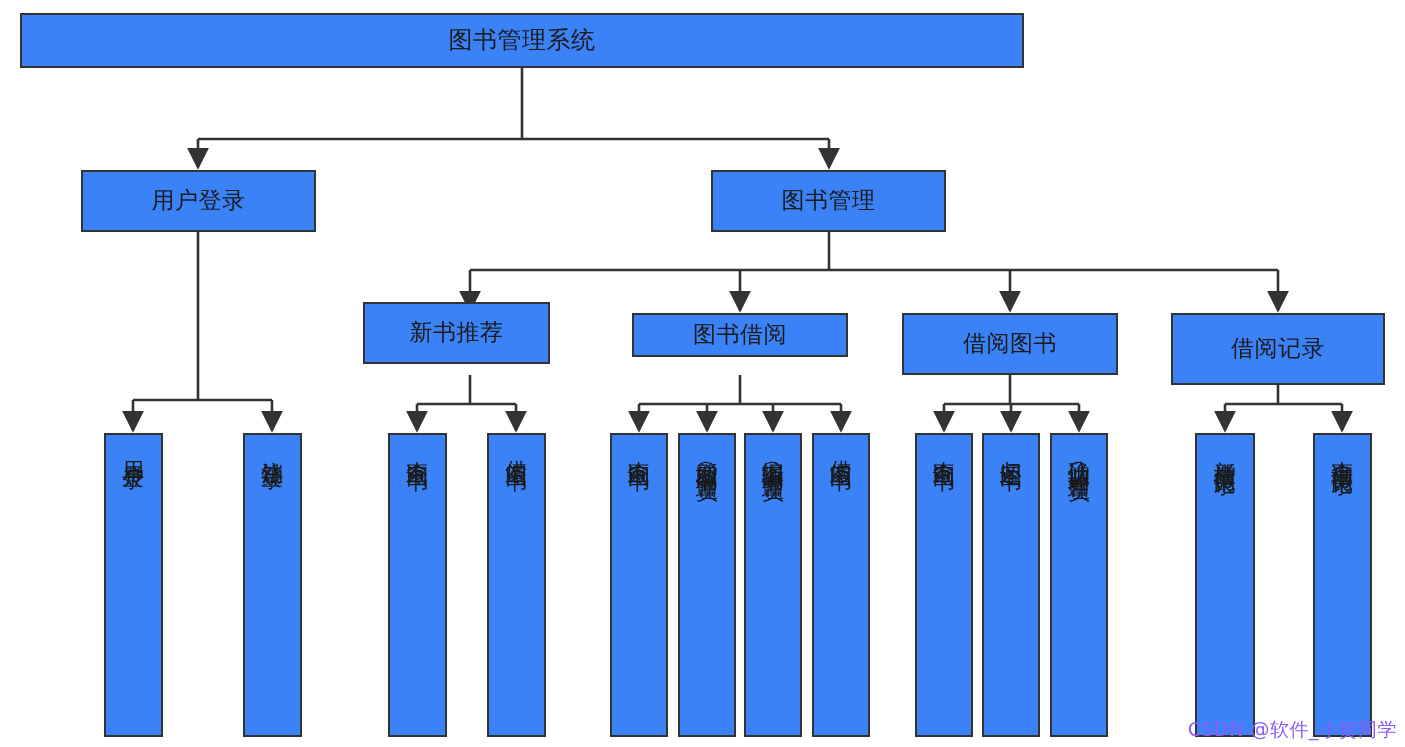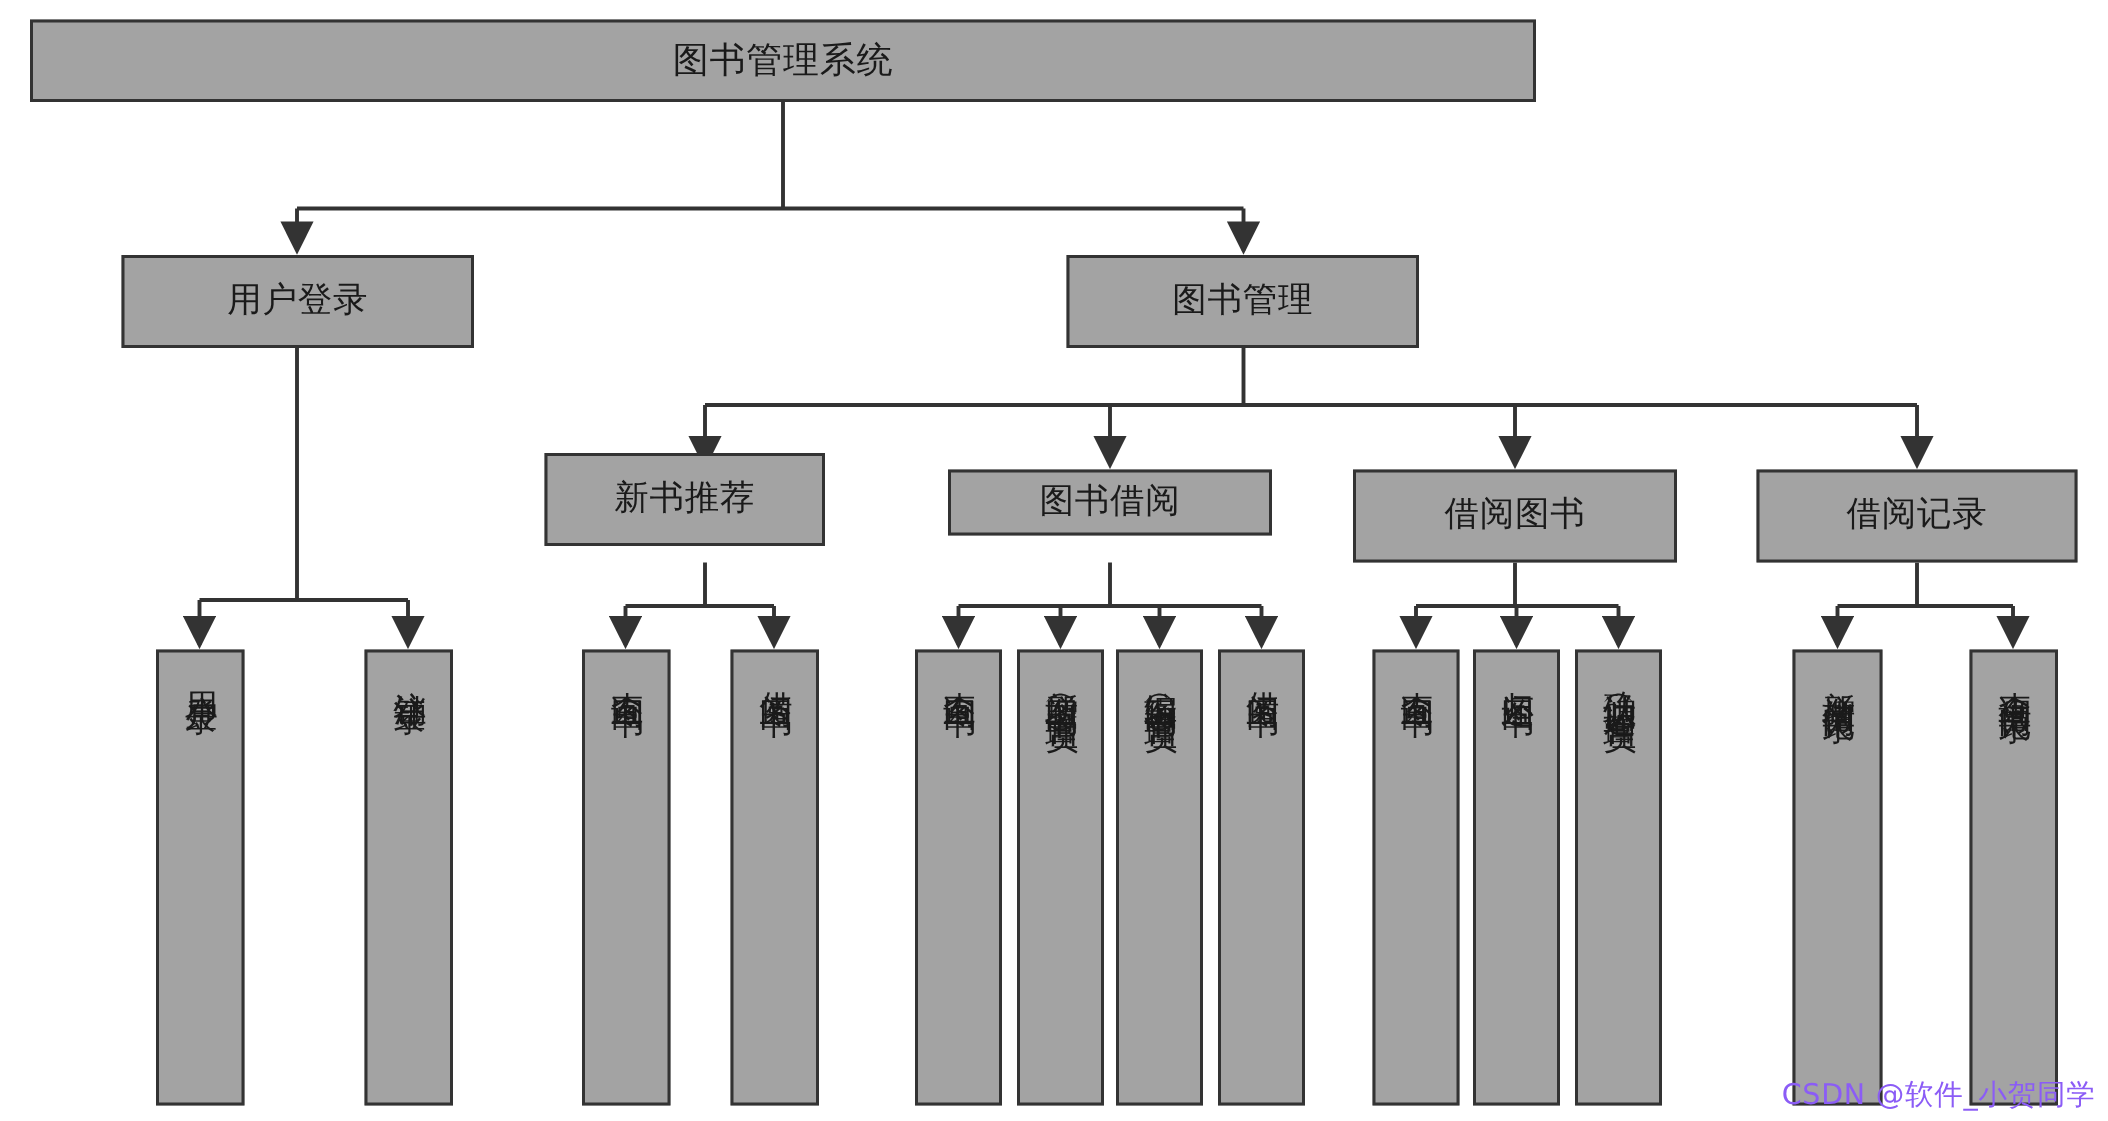--- a/index.html
+++ b/index.html
@@ -22,21 +22,21 @@
     position: absolute;
     left: 0;
     top: 0;
     width: 1405px;
     height: 747px;
     pointer-events: none;
   }
   .node {
     position: absolute;
     box-sizing: border-box;
-    background: #a3a3a3;
+    background: #3b82f6;
     border: 2px solid #333333;
     display: flex;
     align-items: center;
     justify-content: center;
     color: #1a1a1a;
     letter-spacing: 0.5px;
   }
   .node.horiz {
     font-size: 23px;
     line-height: 1.1;
@@ -137,21 +137,21 @@
 
   <div class="node horiz" style="left: 363px; top: 302px; width: 187px; height: 62px;">
     <span>新书推荐</span>
   </div>
   <div class="node horiz" style="left: 632px; top: 313px; width: 216px; height: 44px;">
     <span>图书借阅</span>
   </div>
   <div class="node horiz" style="left: 902px; top: 313px; width: 216px; height: 62px;">
     <span>借阅图书</span>
   </div>
-  <div class="node horiz" style="left: 1171px; top: 313px; width: 214px; height: 62px;">
+  <div class="node horiz" style="left: 1171px; top: 313px; width: 214px; height: 72px;">
     <span>借阅记录</span>
   </div>
 
   <div class="node vert" style="left: 104px; top: 433px; width: 59px; height: 304px;">
     <span class="vtext">用户登录</span>
   </div>
   <div class="node vert" style="left: 243px; top: 433px; width: 59px; height: 304px;">
     <span class="vtext">注销登录</span>
   </div>
   <div class="node vert" style="left: 388px; top: 433px; width: 59px; height: 304px;">

